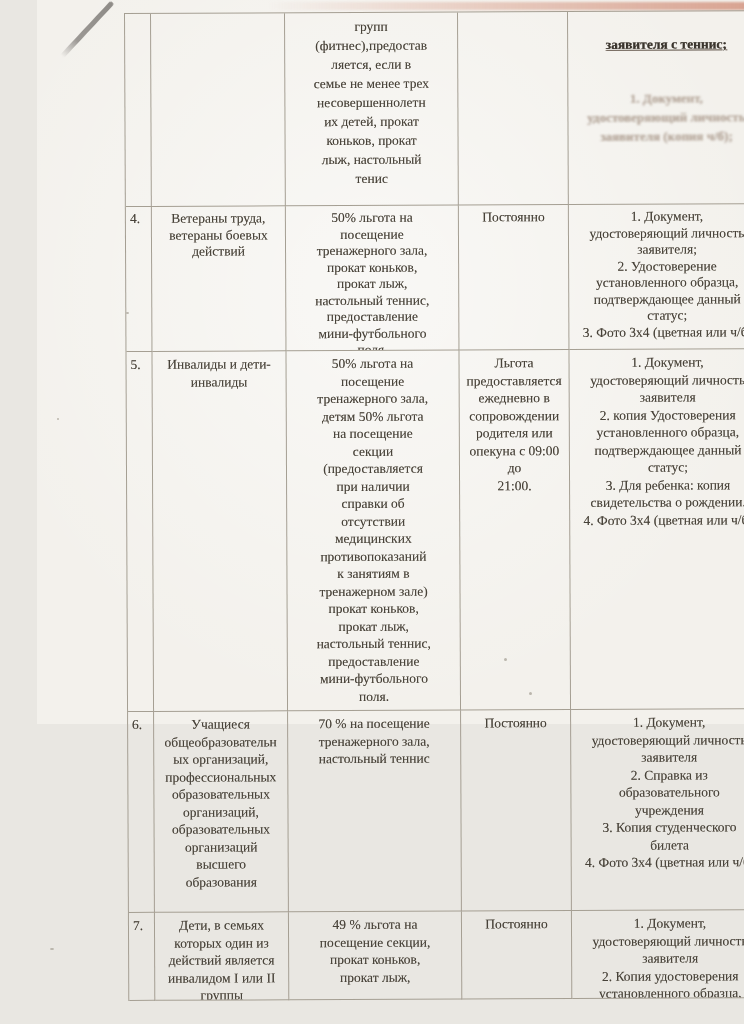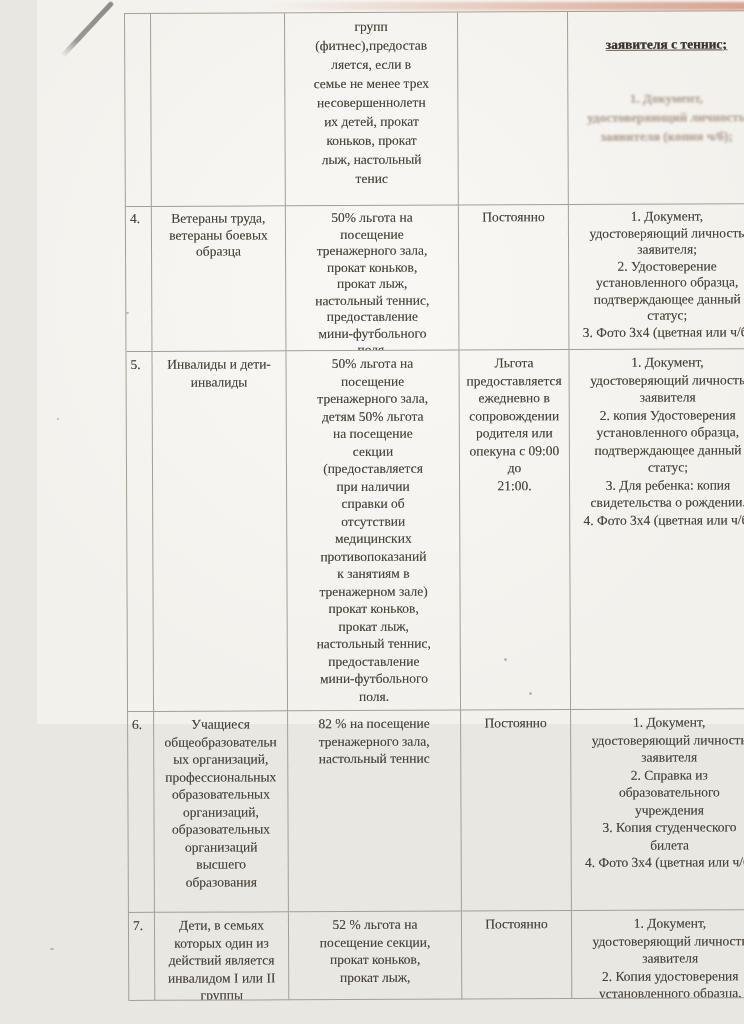--- a/index.html
+++ b/index.html
@@ -113,21 +113,21 @@
     <div class="c lh-cont">
       <span class="smear-mid">заявителя с теннис;</span>
       <div class="ghost">1. Документ,
 удостоверяющий личность
 заявителя (копия ч/б);</div>
     </div>
 
     <div class="c num lh-r4">4.</div>
     <div class="c lh-r4">Ветераны труда,
 ветераны боевых
-образца</div>
+действий</div>
     <div class="c lh-r4">50% льгота на
 посещение
 тренажерного зала,
 прокат коньков,
 прокат лыж,
 настольный теннис,
 предоставление
 мини-футбольного
 поля.</div>
     <div class="c lh-r4">Постоянно</div>
@@ -185,41 +185,41 @@
     <div class="c">Учащиеся
 общеобразовательн
 ых организаций,
 профессиональных
 образовательных
 организаций,
 образовательных
 организаций
 высшего
 образования</div>
-    <div class="c">82 % на посещение
+    <div class="c">70 % на посещение
 тренажерного зала,
 настольный теннис</div>
     <div class="c">Постоянно</div>
     <div class="c">1. Документ,
 удостоверяющий личность
 заявителя
 2. Справка из
 образовательного
 учреждения
 3. Копия студенческого
 билета
 4. Фото 3х4 (цветная или ч/б)</div>
 
     <div class="c num">7.</div>
     <div class="c">Дети, в семьях
 которых один из
 действий является
 инвалидом I или II
 группы</div>
-    <div class="c">52 % льгота на
+    <div class="c">49 % льгота на
 посещение секции,
 прокат коньков,
 прокат лыж,</div>
     <div class="c">Постоянно</div>
     <div class="c">1. Документ,
 удостоверяющий личность
 заявителя
 2.  Копия удостоверения
 установленного образца,</div>
 

